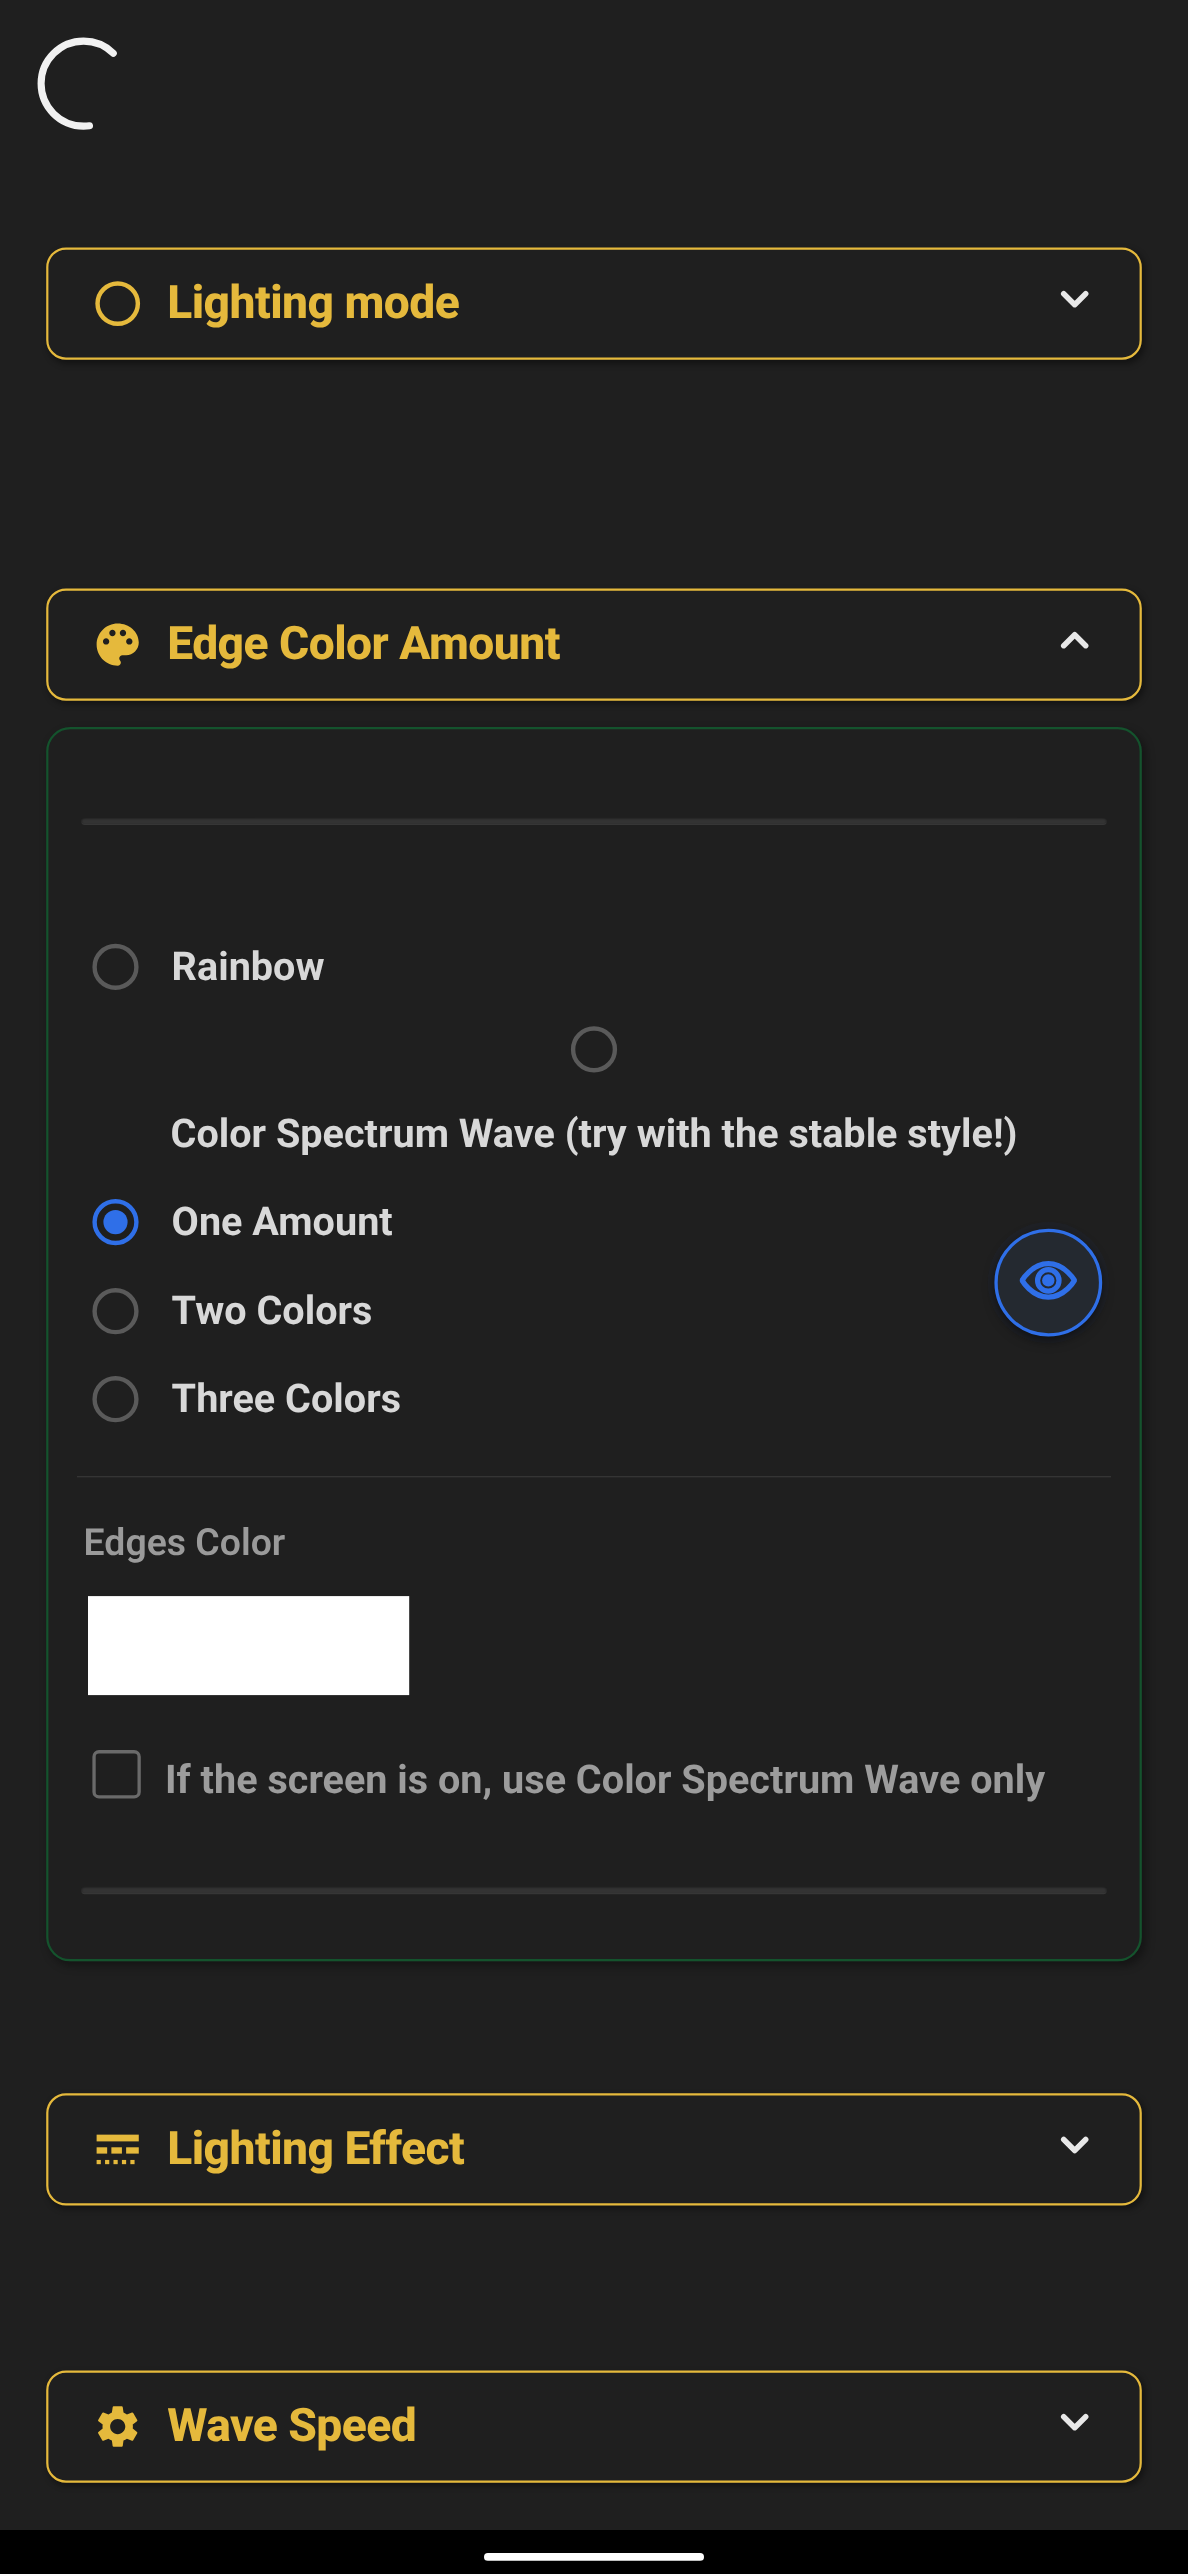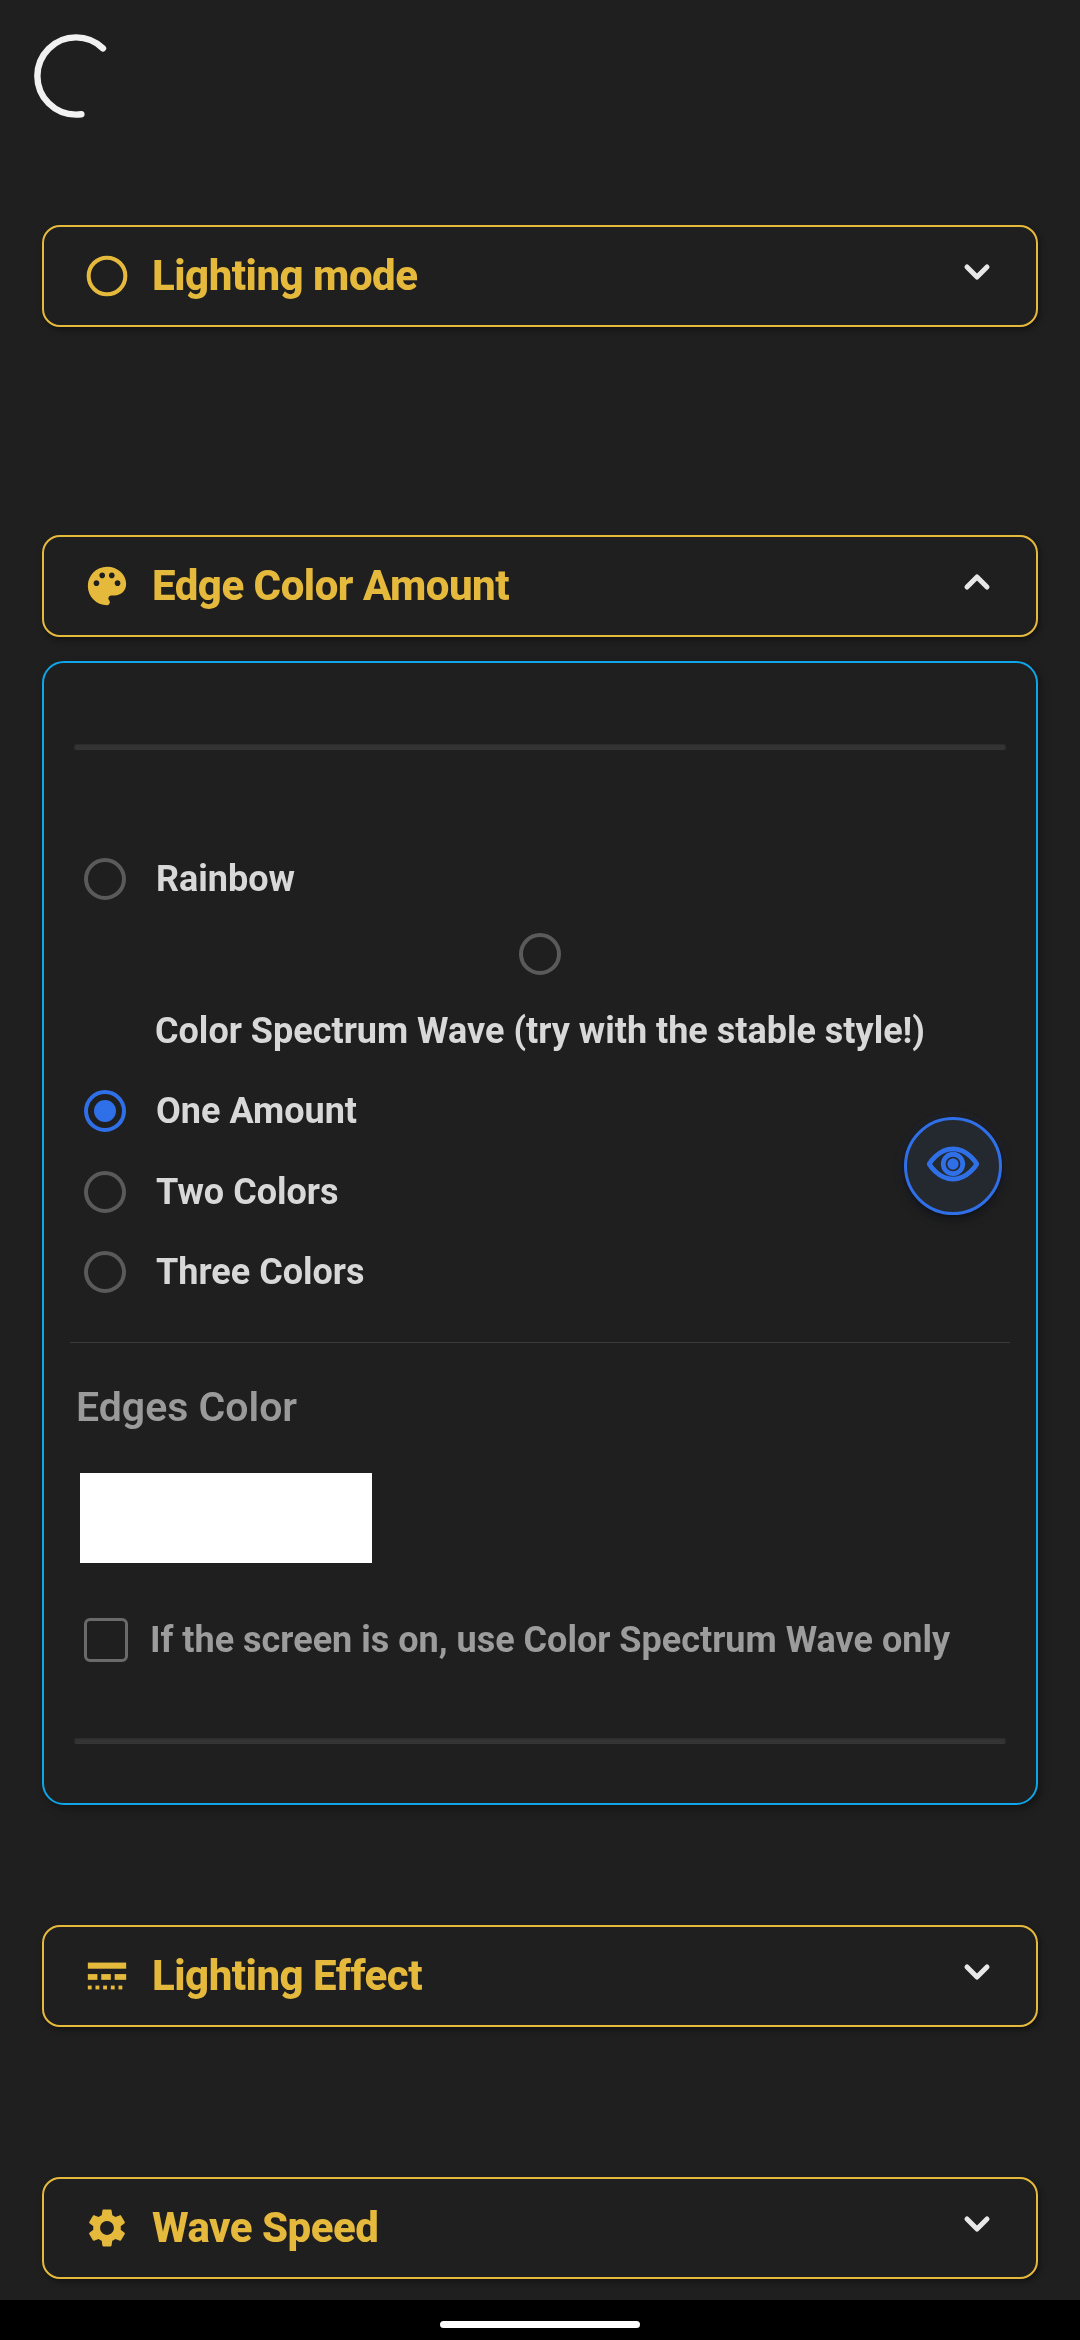--- a/index.html
+++ b/index.html
@@ -65,21 +65,21 @@
     letter-spacing: -0.5px;
   }
   .section-header .chevron {
     width: 42px;
     height: 42px;
     display: flex;
     align-items: center;
     justify-content: center;
   }
   .panel {
-    border: 2px solid #0ea5e9;
+    border: 2px solid #14532d;
     border-radius: 22px;
     padding: 80px 26px 60px 26px;
     margin-bottom: 120px;
     box-shadow: 3px 4px 8px rgba(0,0,0,.35);
     position: relative;
   }
   .panel-top-line, .panel-bottom-line {
     height: 6px;
     background: #343434;
     border-radius: 3px;
@@ -129,36 +129,36 @@
     font-weight: 700;
     color: #d8d8d8;
     line-height: 1.45;
   }
   .divider {
     height: 1px;
     background: #3a3a3a;
     margin: 30px 0 40px 0;
   }
   .field-label {
-    font-size: 41px;
+    font-size: 34px;
     font-weight: 600;
     color: #9a9a9a;
-    margin-bottom: 42px;
+    margin-bottom: 28px;
     padding-left: 6px;
   }
   .color-swatch {
     width: 292px;
     height: 90px;
     background: #ffffff;
     margin-left: 10px;
     margin-bottom: 50px;
   }
   .checkbox-row {
     display: flex;
-    align-items: center;
+    align-items: flex-start;
     gap: 22px;
     padding: 0 14px;
     cursor: pointer;
   }
   .checkbox {
     width: 44px;
     height: 44px;
     border: 3px solid #6a6a6a;
     border-radius: 6px;
     flex-shrink: 0;

